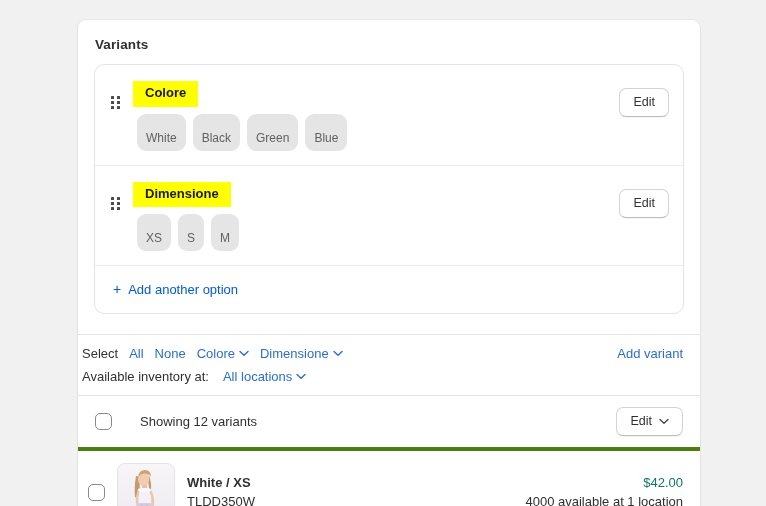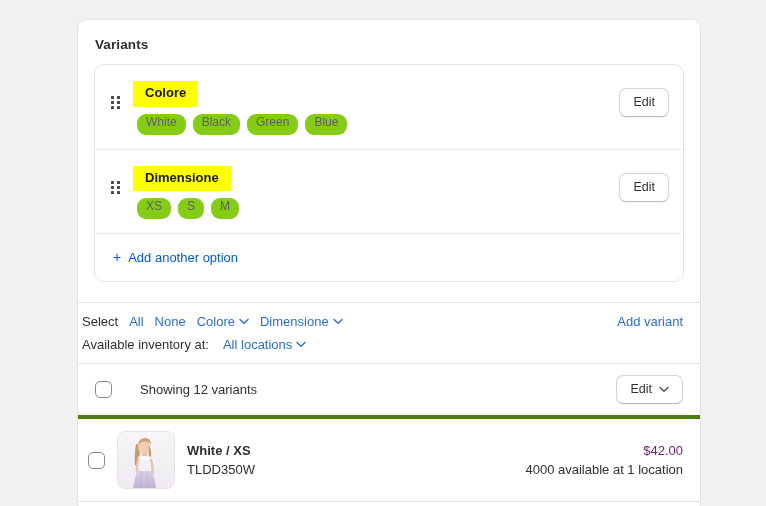--- a/index.html
+++ b/index.html
@@ -82,25 +82,25 @@
   }
 
   .pill-row {
     margin-top: 7px;
     display: flex;
     flex-wrap: wrap;
     gap: 7px;
     padding-left: 4px;
   }
   .pill {
-    background: #84cc16;
+    background: #e5e5e5;
     color: #616161;
     font-size: 12px;
     border-radius: 9px;
-    padding: 1px 9px 4px 9px;
+    padding: 17px 9px 4px 9px;
     line-height: 1.3;
     white-space: nowrap;
   }
 
   .btn {
     font-family: "Liberation Sans", sans-serif;
     font-size: 12.5px;
     color: #303030;
     background: #ffffff;
     border: 1px solid #d4d4d4;
@@ -239,21 +239,21 @@
     font-size: 13px;
     color: #303030;
     line-height: 1.5;
   }
   .variant-right {
     text-align: right;
     flex: 0 0 auto;
   }
   .variant-price {
     font-size: 13px;
-    color: #701a75;
+    color: #0f766e;
     line-height: 1.5;
   }
   .variant-stock {
     font-size: 13px;
     color: #303030;
     line-height: 1.5;
   }
   .bottom-divider {
     border-top: 1px solid #e3e3e3;
     height: 10px;

